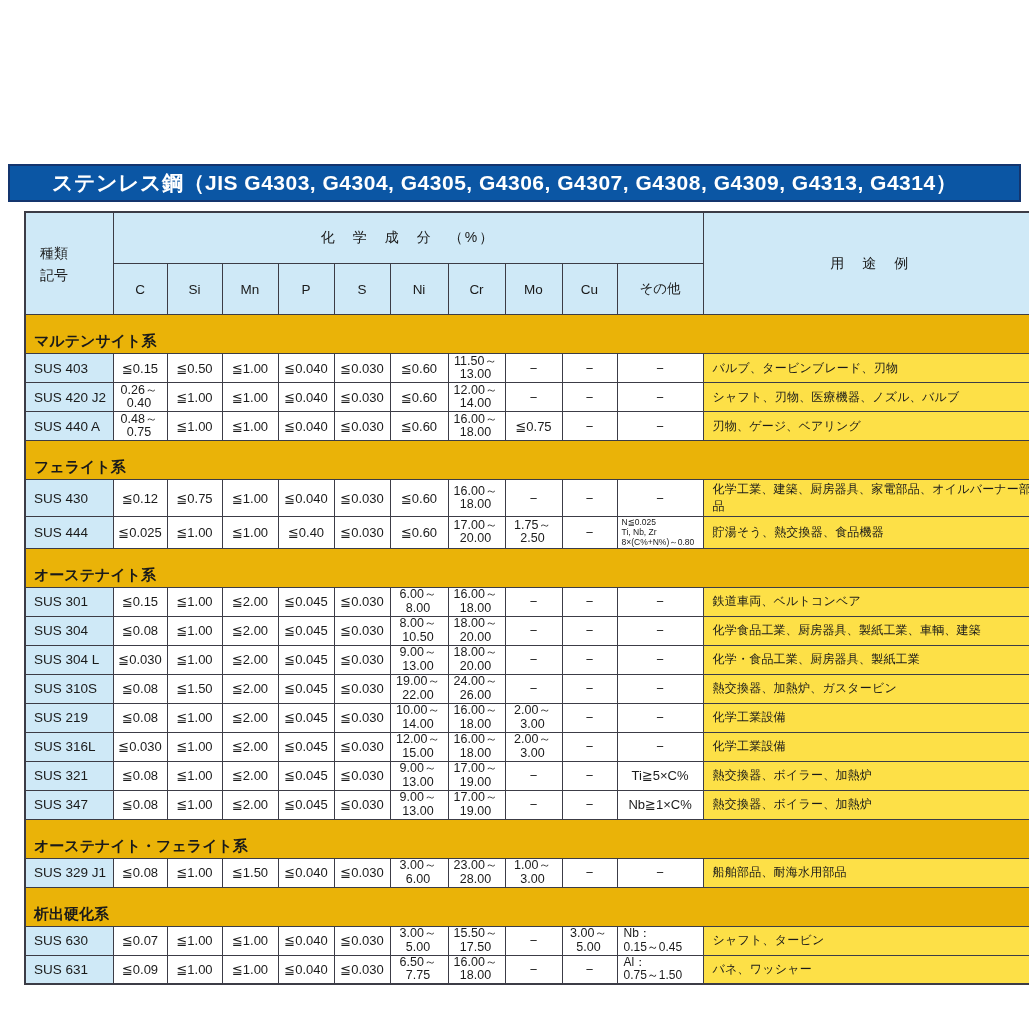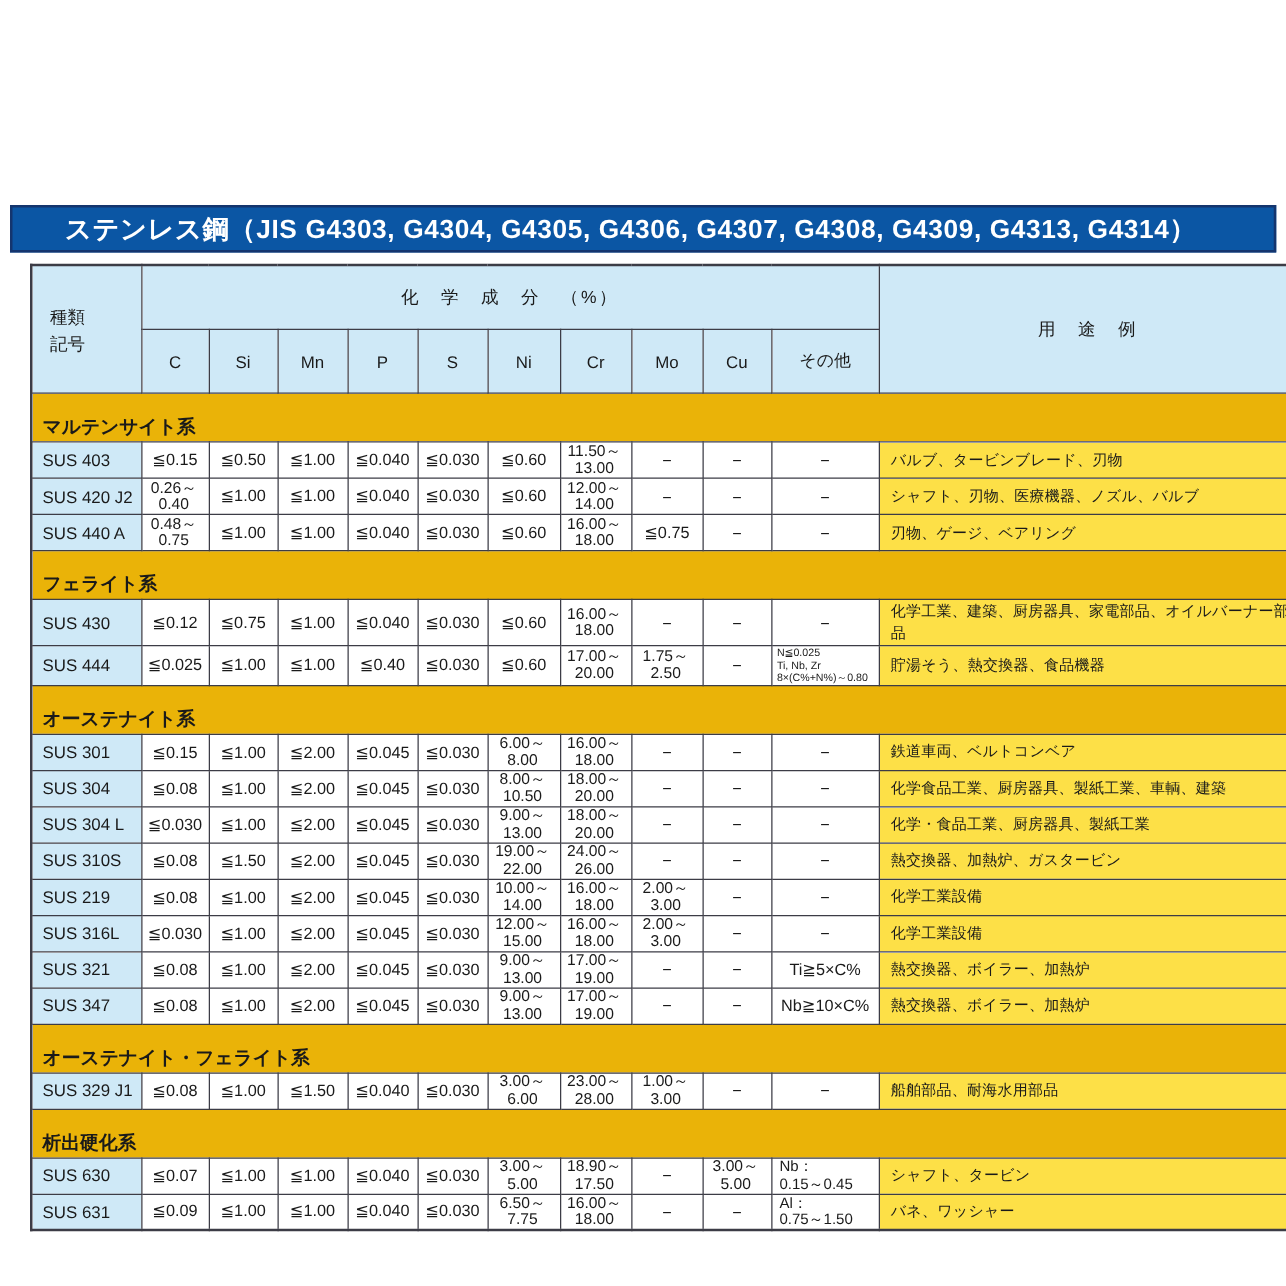--- a/index.html
+++ b/index.html
@@ -321,21 +321,21 @@
         <td class="value-cell">≦1.00</td>
         <td class="value-cell">≦2.00</td>
         <td class="value-cell">≦0.045</td>
         <td class="value-cell">≦0.030</td>
         <td class="value-cell range">9.00～
 13.00</td>
         <td class="value-cell range">17.00～
 19.00</td>
         <td class="value-cell">−</td>
         <td class="value-cell">−</td>
-        <td class="value-cell other-mid">Nb≧10×C%</td>
+        <td class="value-cell other-mid">Nb≧1×C%</td>
         <td class="usage-cell">熱交換器、ボイラー、加熱炉</td>
       </tr>
       <tr class="section-row">
         <td colspan="12">オーステナイト・フェライト系</td>
       </tr>
       <tr class="data-row">
         <td class="grade-cell">SUS 329 J1</td>
         <td class="value-cell">≦0.08</td>
         <td class="value-cell">≦1.00</td>
         <td class="value-cell">≦1.50</td>
@@ -356,21 +356,21 @@
       </tr>
       <tr class="data-row">
         <td class="grade-cell">SUS 630</td>
         <td class="value-cell">≦0.07</td>
         <td class="value-cell">≦1.00</td>
         <td class="value-cell">≦1.00</td>
         <td class="value-cell">≦0.040</td>
         <td class="value-cell">≦0.030</td>
         <td class="value-cell range">3.00～
 5.00</td>
-        <td class="value-cell range">18.90～
+        <td class="value-cell range">15.50～
 17.50</td>
         <td class="value-cell">−</td>
         <td class="value-cell range">3.00～
 5.00</td>
         <td class="value-cell other-two">Nb：
 0.15～0.45</td>
         <td class="usage-cell">シャフト、タービン</td>
       </tr>
       <tr class="data-row">
         <td class="grade-cell">SUS 631</td>

